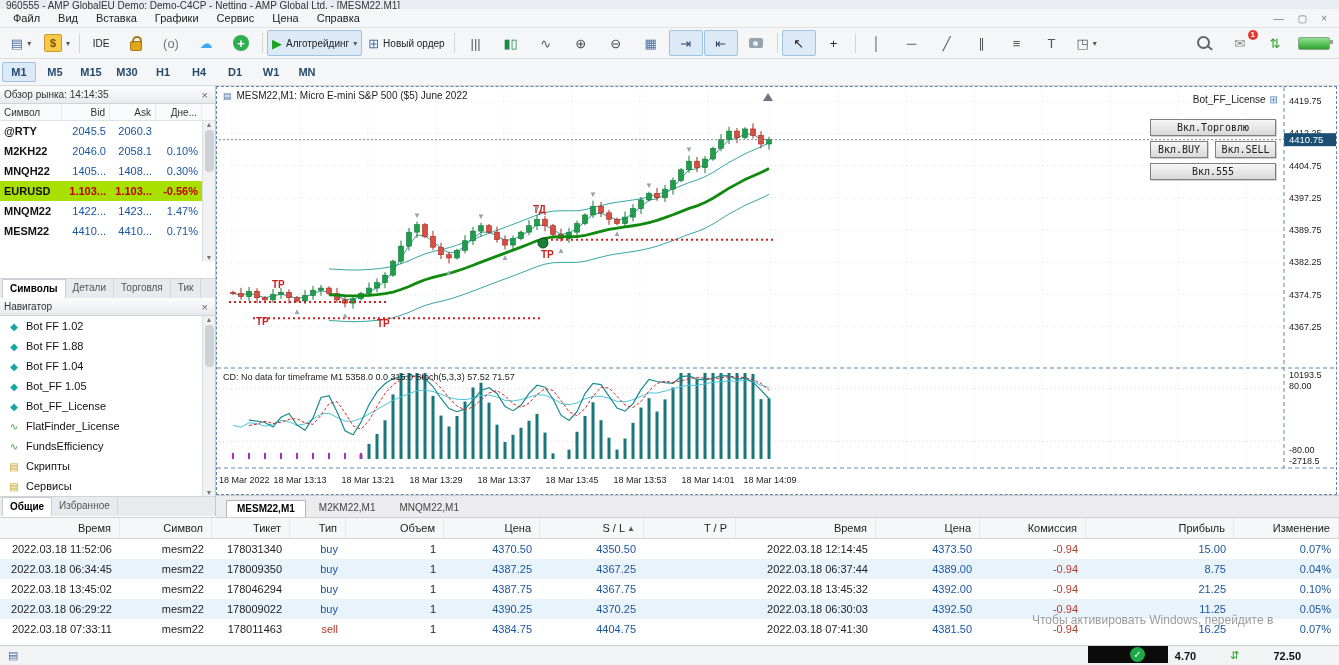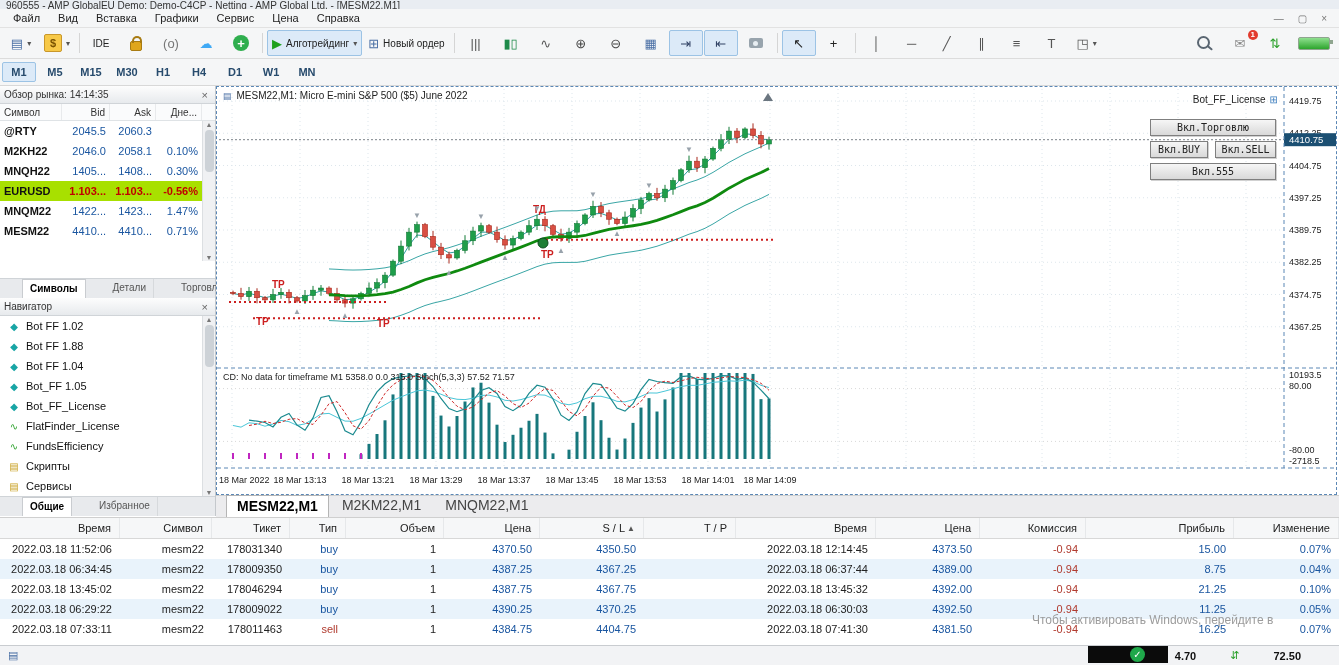--- a/index.html
+++ b/index.html
@@ -44,21 +44,21 @@
   #mw-header span:not(:first-child){justify-content:flex-end;padding-right:4px;}
   #mw-rows{flex:0 0 140px;background:#fff;position:relative;}
   .mw-row{display:grid;grid-template-columns:62px 48px 46px 1fr;height:20px;align-items:center;padding-right:13px;box-sizing:border-box;}
   .mw-c{font-size:11px;}
   .mw-c.sym{padding-left:4px;font-weight:600;color:#111;}
   .mw-c.num{text-align:right;padding-right:4px;color:#1a56a0;}
   .mw-row.hl{background:#a8e000;}
   .mw-row.hl .num{color:#c00000;font-weight:600;}
   .mw-filler{flex:0 0 17px;background:#fff;}
   .panel-tabs{flex:0 0 19px;background:#e8eaed;border-top:1px solid #d0d4d8;display:flex;align-items:stretch;padding-left:2px;}
-  .ptab{font-size:10px;color:#555;padding:3px 7px;border-right:1px solid #d6d9dc;margin-left:20px;}
+  .ptab{font-size:10px;color:#555;padding:3px 7px;border-right:1px solid #d6d9dc;}
   .ptab.active{background:#fff;color:#000;font-weight:bold;border:1px solid #c9ccd0;border-bottom:none;}
   #nav-items{flex:0 0 180px;background:#fff;position:relative;}
   .nav-item{height:20px;display:flex;align-items:center;padding-left:8px;gap:6px;}
   .nav-ic{width:12px;text-align:center;font-size:10px;}
   .nav-ic.ea{color:#18a5a5;}
   .nav-ic.indicator{color:#2aa02a;}
   .nav-ic.folder{color:#c9a227;}
   .nav-label{font-size:11px;color:#111;}
   .vscroll{position:absolute;right:0;top:0;width:13px;height:100%;background:#f0f1f3;border-left:1px solid #dcdfe2;display:flex;flex-direction:column;align-items:center;font-size:7px;color:#777;box-sizing:border-box;}
   .sb-thumb{width:9px;height:42px;background:#cdd2d7;border-radius:4px;margin-top:2px;}
@@ -71,21 +71,21 @@
   .ci-ic{color:#4a6fa5;font-size:9px;}
   .license{position:absolute;right:58px;top:7px;font-size:10px;color:#222;display:flex;gap:4px;align-items:center;}
   .lic-ic{color:#3f7fbf;font-size:10px;}
   .chart-btn{position:absolute;display:flex;align-items:center;justify-content:center;font-size:10px;font-family:"DejaVu Sans Mono",monospace;color:#222;background:linear-gradient(#f6f6f6,#d9d9d9);border:1px solid #7f7f7f;box-shadow:1px 1px 0 rgba(0,0,0,0.18);box-sizing:border-box;}
   #btn-trade{left:933px;top:32px;width:126px;height:17px;}
   #btn-buy{left:933px;top:54px;width:58px;height:17px;}
   #btn-sell{left:998px;top:54px;width:61px;height:17px;}
   #btn-555{left:933px;top:76px;width:126px;height:17px;}
   
   #chart-tabs{position:absolute;left:216px;top:495px;right:0;height:22px;background:#ececee;border-top:1px solid #cfcfcf;display:flex;align-items:flex-end;padding-left:10px;gap:2px;box-sizing:border-box;}
-  .ctab{font-size:14px;padding:2px 10px 3px;color:#444;border:1px solid transparent;}
+  .ctab{font-size:10px;padding:2px 10px 3px;color:#444;border:1px solid transparent;}
   .ctab.active{background:#fff;border:1px solid #b5b5b5;border-bottom:none;font-weight:bold;color:#000;}
   
   #history{position:absolute;left:0;top:517px;width:1339px;}
   .h-head,.h-row{display:grid;grid-template-columns:120px 92px 78px 56px 98px 96px 104px 92px 140px 104px 106px 148px 105px;height:20px;align-items:center;}
   .h-head{background:#f6f7f8;border-top:1px solid #cfcfcf;border-bottom:1px solid #d8d8d8;}
   .h-c{text-align:right;padding-right:8px;font-size:11px;color:#222;box-sizing:border-box;}
   .h-head .h-c{border-right:1px solid #e6e8ea;height:100%;display:flex;align-items:center;justify-content:flex-end;}
   .h-row{background:#fff;}
   .h-row.alt{background:#e9f3fb;}
   .h-c.blue{color:#1a56a0;}

